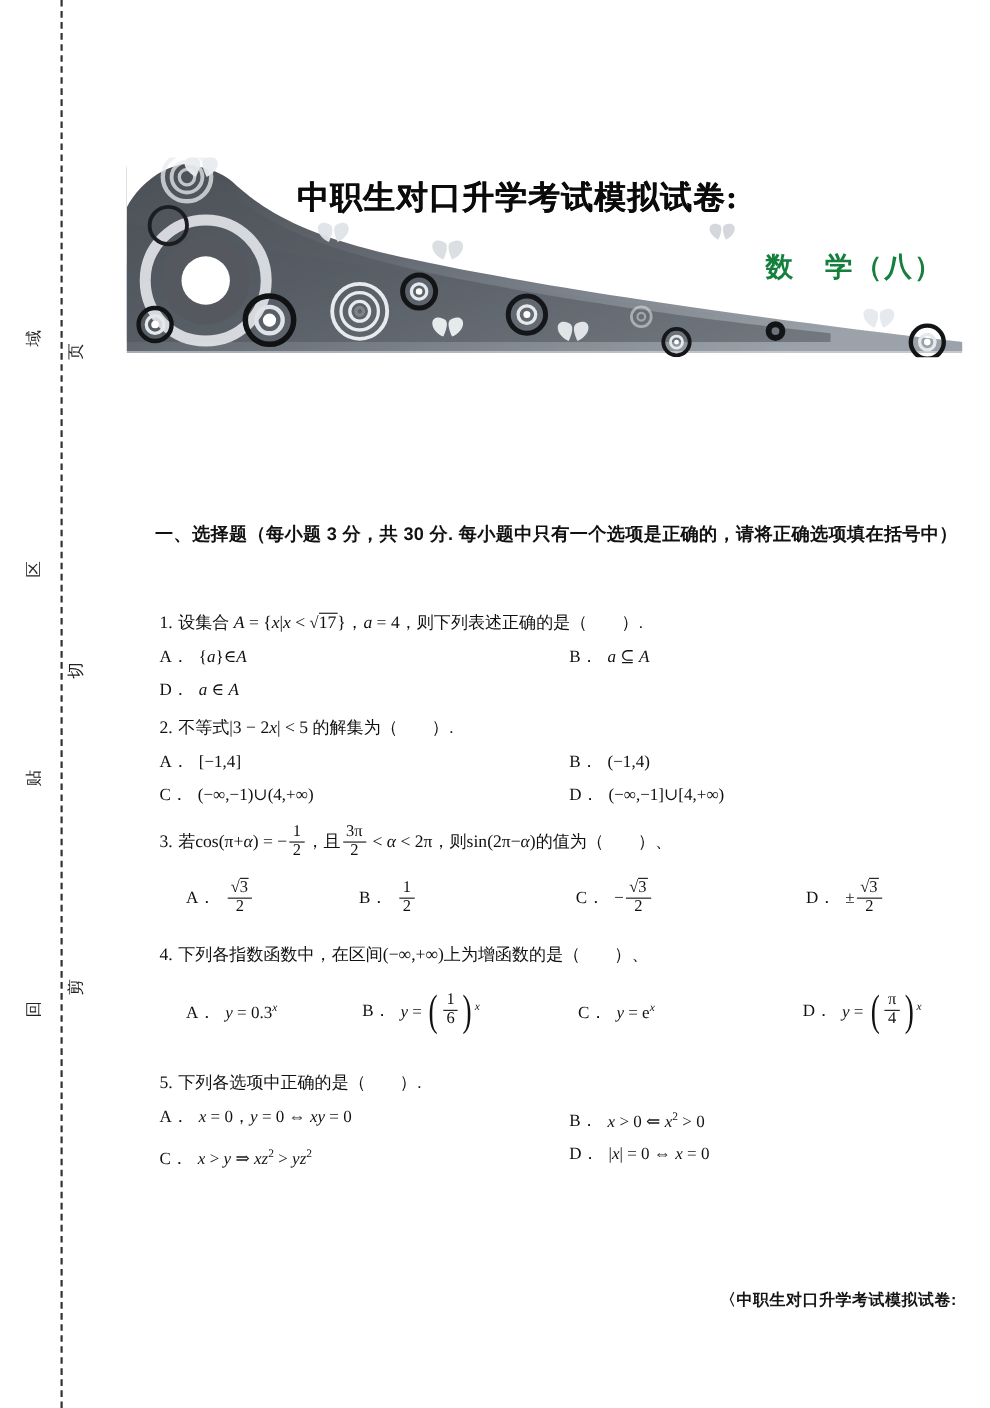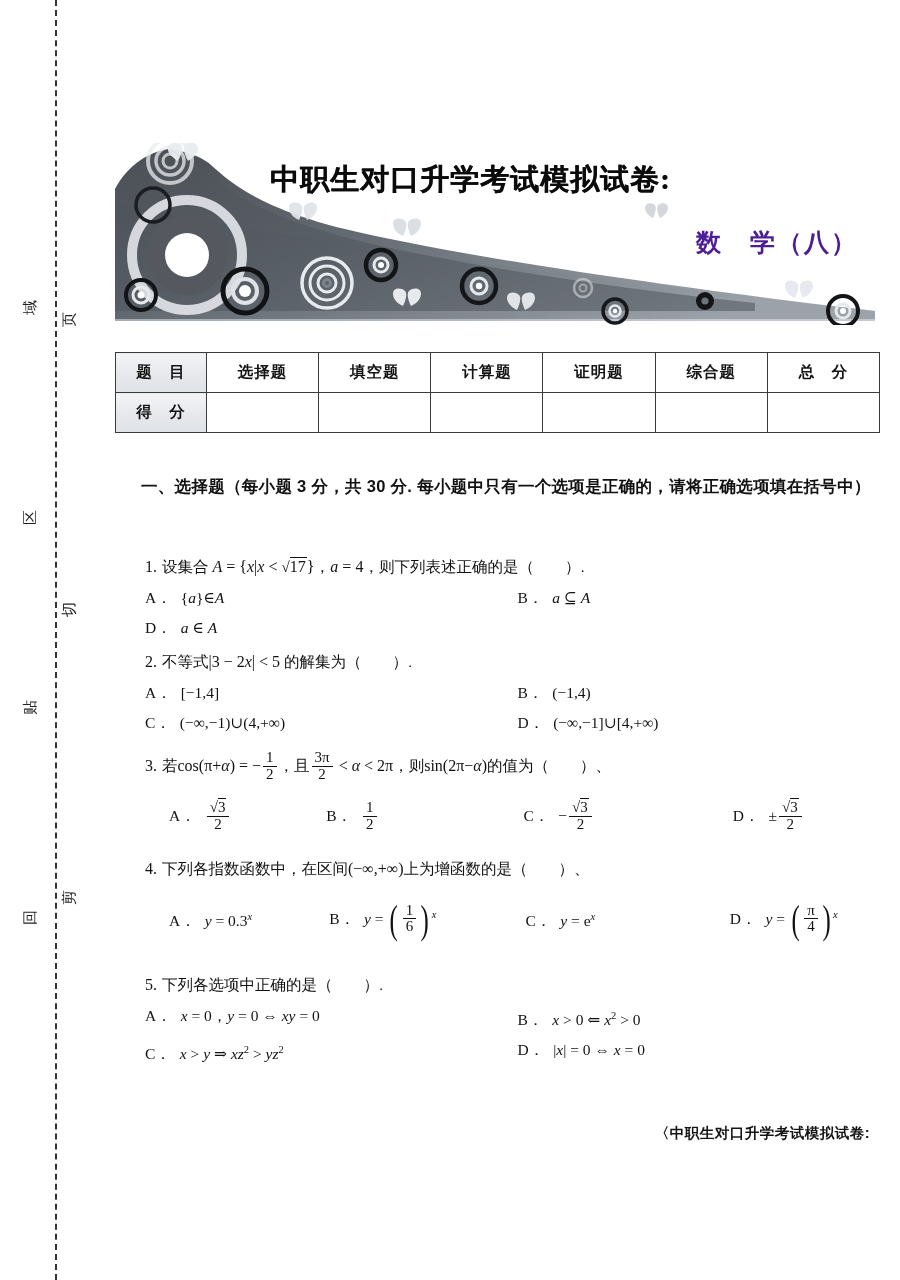--- a/index.html
+++ b/index.html
@@ -40,21 +40,21 @@
   }
   .main-title{
     font-family:"Liberation Serif","DejaVu Serif",serif;
     font-weight:bold;font-size:29px;letter-spacing:1px;
     color:#0b0b0b;margin:0;
     text-shadow:0.5px 0 0 #0b0b0b;
   }
   .sub-title{
     margin:26px 0 0 0;text-align:right;padding-right:22px;
     font-family:"Liberation Serif","DejaVu Serif",serif;
-    font-size:25px;font-weight:bold;letter-spacing:2px;color:#4c1d95;
+    font-size:25px;font-weight:bold;letter-spacing:2px;color:#15803d;
   }
 
   
   .score-table{
     position:absolute;left:115px;top:352px;width:765px;
     border-collapse:collapse;
     table-layout:fixed;
   }
   .score-table td{
     border:1.6px solid #3a3a3a;
@@ -122,21 +122,21 @@
   .sup{font-size:10.5px;vertical-align:super;font-style:italic;}
   .sup-n{font-size:10.5px;vertical-align:super;}
 
   .rad{white-space:nowrap;}
   .rad .bar{border-top:1.1px solid #111;padding:0 1px 0 0;}
 
   
   .psub{position:relative;display:inline-block;padding:0 2px;}
 
   .footer{
-    position:absolute;right:30px;top:1124px;
+    position:absolute;right:30px;top:1172px;
     font-family:"Liberation Sans","DejaVu Sans",sans-serif;
     font-size:14.5px;font-weight:bold;color:#151515;letter-spacing:0.5px;
   }
 </style>
 </head>
 <body>
 
 <div class="page">
 
   <div class="seal-line"></div>
@@ -251,42 +251,20 @@
         <path d="M540,62 c-4,-3 -10,-2 -10,3 c0,4 4,8 8,10 c2,-4 4,-10 2,-13 z M543,62 c4,-3 10,-2 10,3 c0,4 -4,8 -8,10 c-2,-4 -4,-10 -2,-13 z"></path>
       </g>
     </svg>
   </div>
 
   <div class="title-block">
     <div class="main-title">中职生对口升学考试模拟试卷:</div>
     <div class="sub-title">数　学（八）</div>
   </div>
 
-  <table class="score-table">
-    <tbody>
-        <tr>
-      <td class="label-cell">题　目</td>
-      <td>选择题</td>
-      <td>填空题</td>
-      <td>计算题</td>
-      <td>证明题</td>
-      <td>综合题</td>
-      <td>总　分</td>
-    </tr>
-    <tr>
-      <td class="label-cell">得　分</td>
-      <td class="blank"></td>
-      <td class="blank"></td>
-      <td class="blank"></td>
-      <td class="blank"></td>
-      <td class="blank"></td>
-      <td class="blank"></td>
-    </tr>
-  </tbody>
-    </table>
 
   <div class="section-head">
     <span class="sec-label">一、选择题</span><span class="sec-paren">（每小题 3 分，共 30 分. 每小题中只有一个选项是正确的，请将正确选项填在括号中）</span>
   </div>
 
   <div class="qlist">
 
     <div class="q">
       <div class="q-stem">
         <span class="qnum">1.</span><span class="cn">设集合</span>

